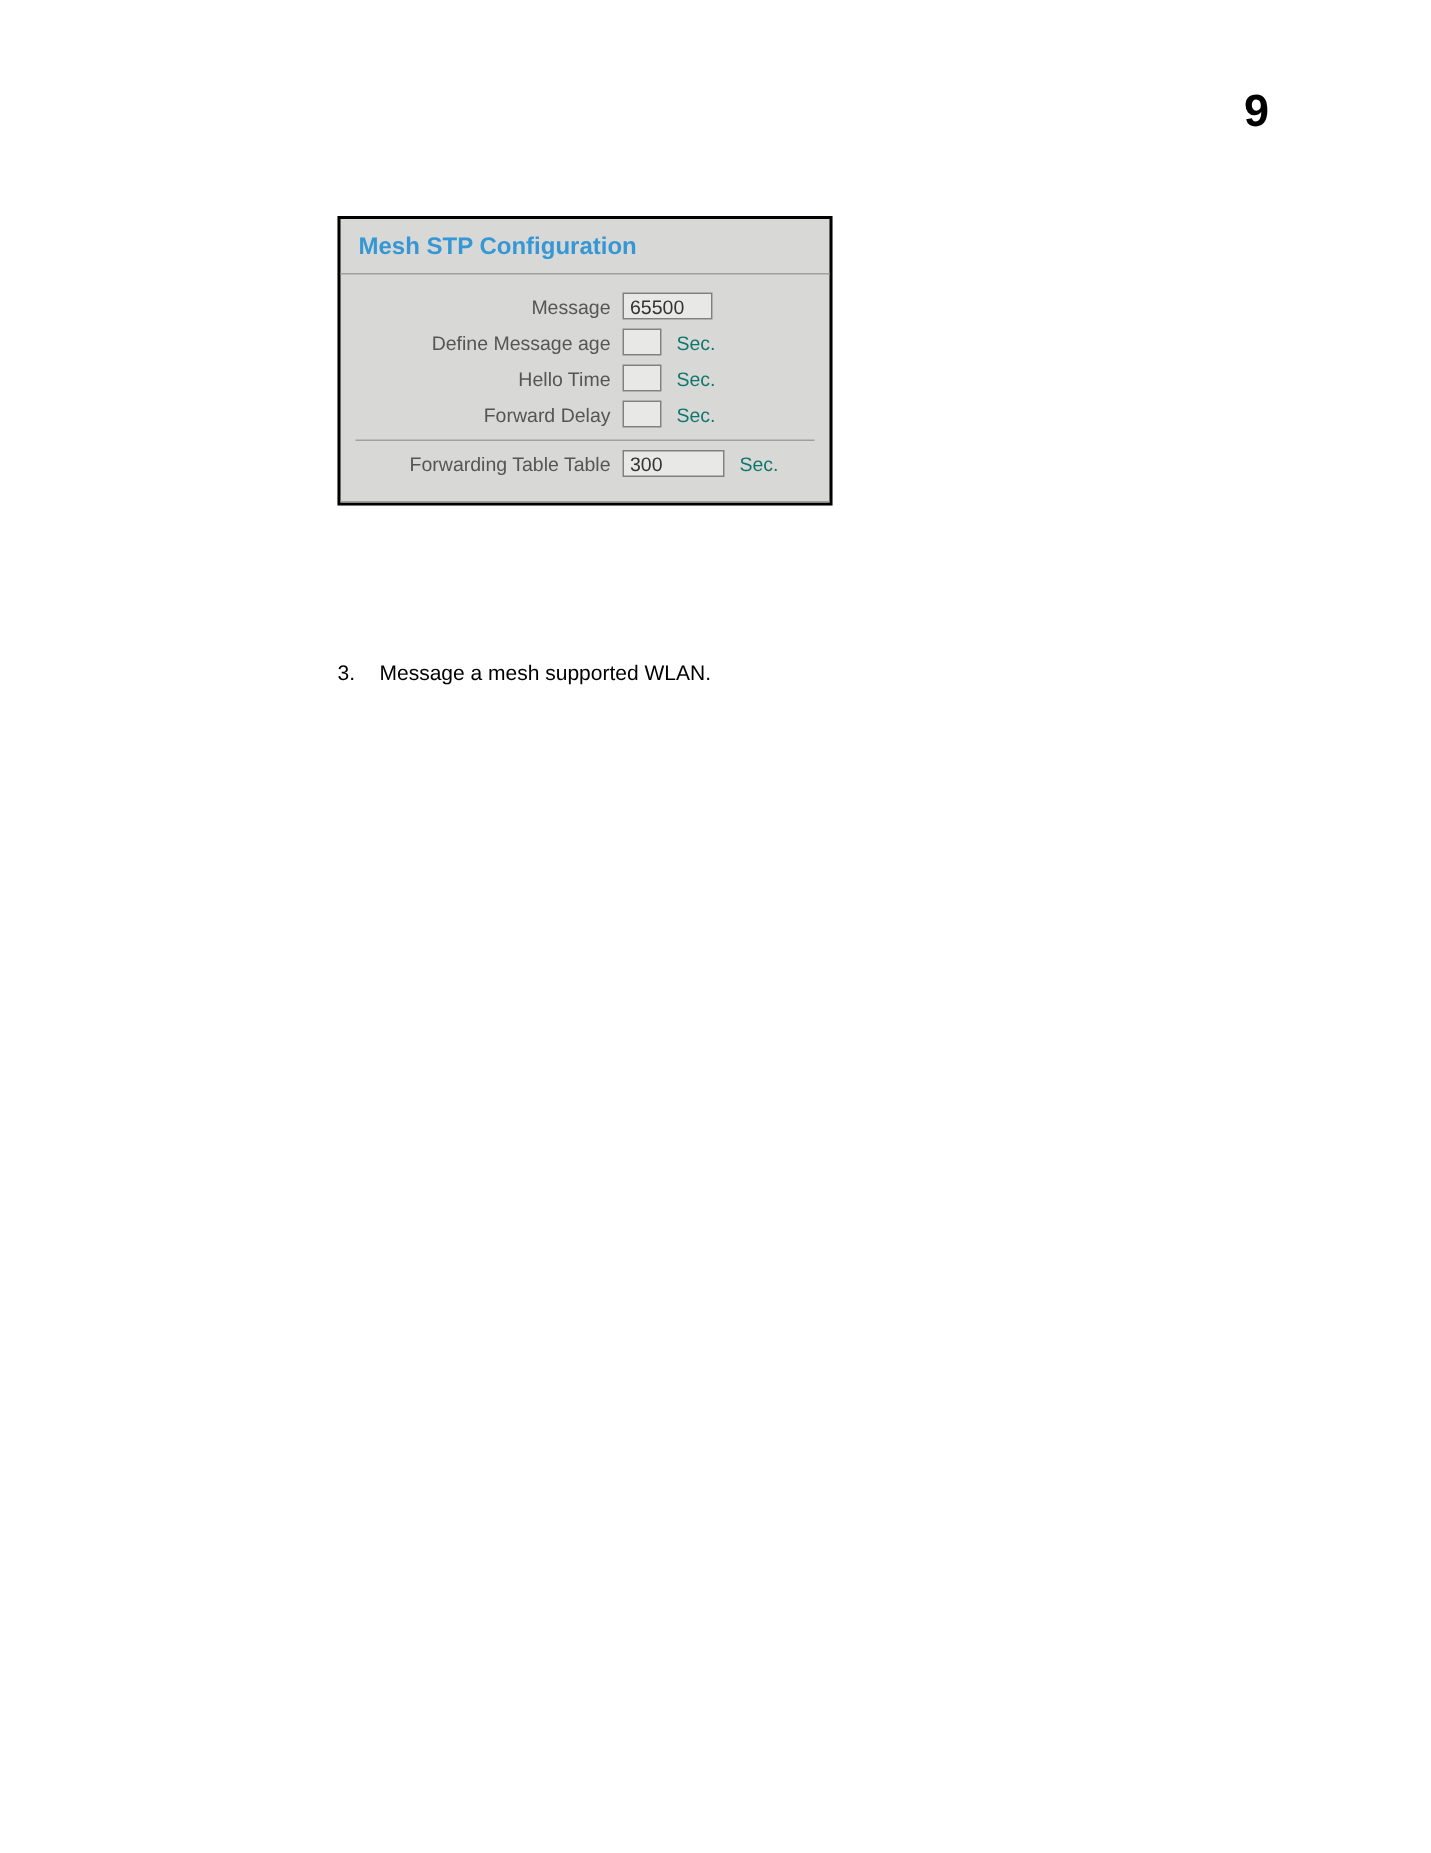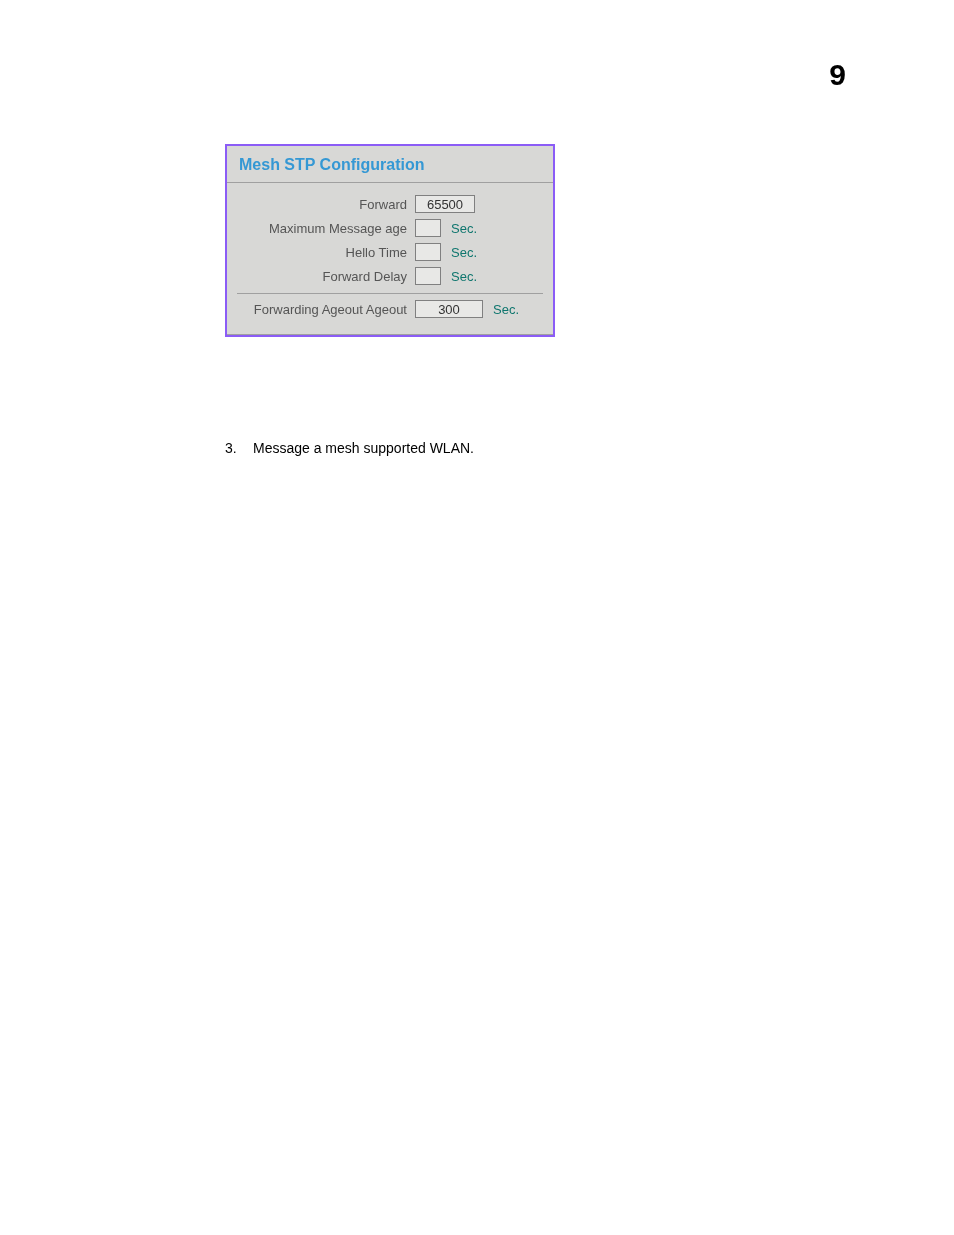--- a/index.html
+++ b/index.html
@@ -17,21 +17,21 @@
     right: 108px;
     font-size: 30px;
     font-weight: bold;
     color: #000;
   }
   .dialog {
     position: absolute;
     top: 144px;
     left: 225px;
     width: 326px;
-    border: 2px solid #8b5cf6;
+    border: 2px solid #000000;
     background: #d8d8d6;
     font-family: Arial, sans-serif;
     color: #4a4a4a;
   }
   .dialog-title {
     padding: 10px 12px 8px 12px;
     color: #3598d4;
     font-size: 16px;
     font-weight: bold;
   }
@@ -54,21 +54,21 @@
   .row-label {
     width: 170px;
     text-align: right;
     padding-right: 8px;
     color: #555;
   }
   .row-input {
     border: 1px solid #808080;
     background: #e8e8e6;
     height: 18px;
-    text-align: center;
+    text-align: left;
     padding: 0 4px;
     font-size: 13px;
     color: #333;
     box-sizing: border-box;
   }
   .row-input.wide { width: 60px; }
   .row-input.narrow { width: 22px; padding-left: 20px; }
   .row-input.med { width: 68px; }
   .row-unit {
     margin-left: 10px;
@@ -109,46 +109,46 @@
 <body>
 
 <div class="page-number">9</div>
 
 <div class="dialog">
   <div class="dialog-title">Mesh STP Configuration</div>
 
   <div class="dialog-body">
 
     <div class="row">
-      <div class="row-label">Forward</div>
+      <div class="row-label">Message</div>
       <input class="row-input wide" value="65500" style="">
     </div>
 
     <div class="row">
-      <div class="row-label">Maximum Message age</div>
+      <div class="row-label">Define Message age</div>
       <input class="row-input narrow" value="20" style="">
       <div class="row-unit">Sec.</div>
     </div>
 
     <div class="row">
       <div class="row-label">Hello Time</div>
       <input class="row-input narrow" value="2" style="">
       <div class="row-unit">Sec.</div>
     </div>
 
     <div class="row">
       <div class="row-label">Forward Delay</div>
       <input class="row-input narrow" value="15" style="">
       <div class="row-unit">Sec.</div>
     </div>
 
     <div class="section-sep"></div>
 
     <div class="row">
-      <div class="row-label">Forwarding Ageout Ageout</div>
+      <div class="row-label">Forwarding Table Table</div>
       <input class="row-input med" value="300" style="">
       <div class="row-unit">Sec.</div>
     </div>
 
   </div>
 
 </div>
 
 <div class="instruction-row">
   <div class="inst-num">3.</div>

